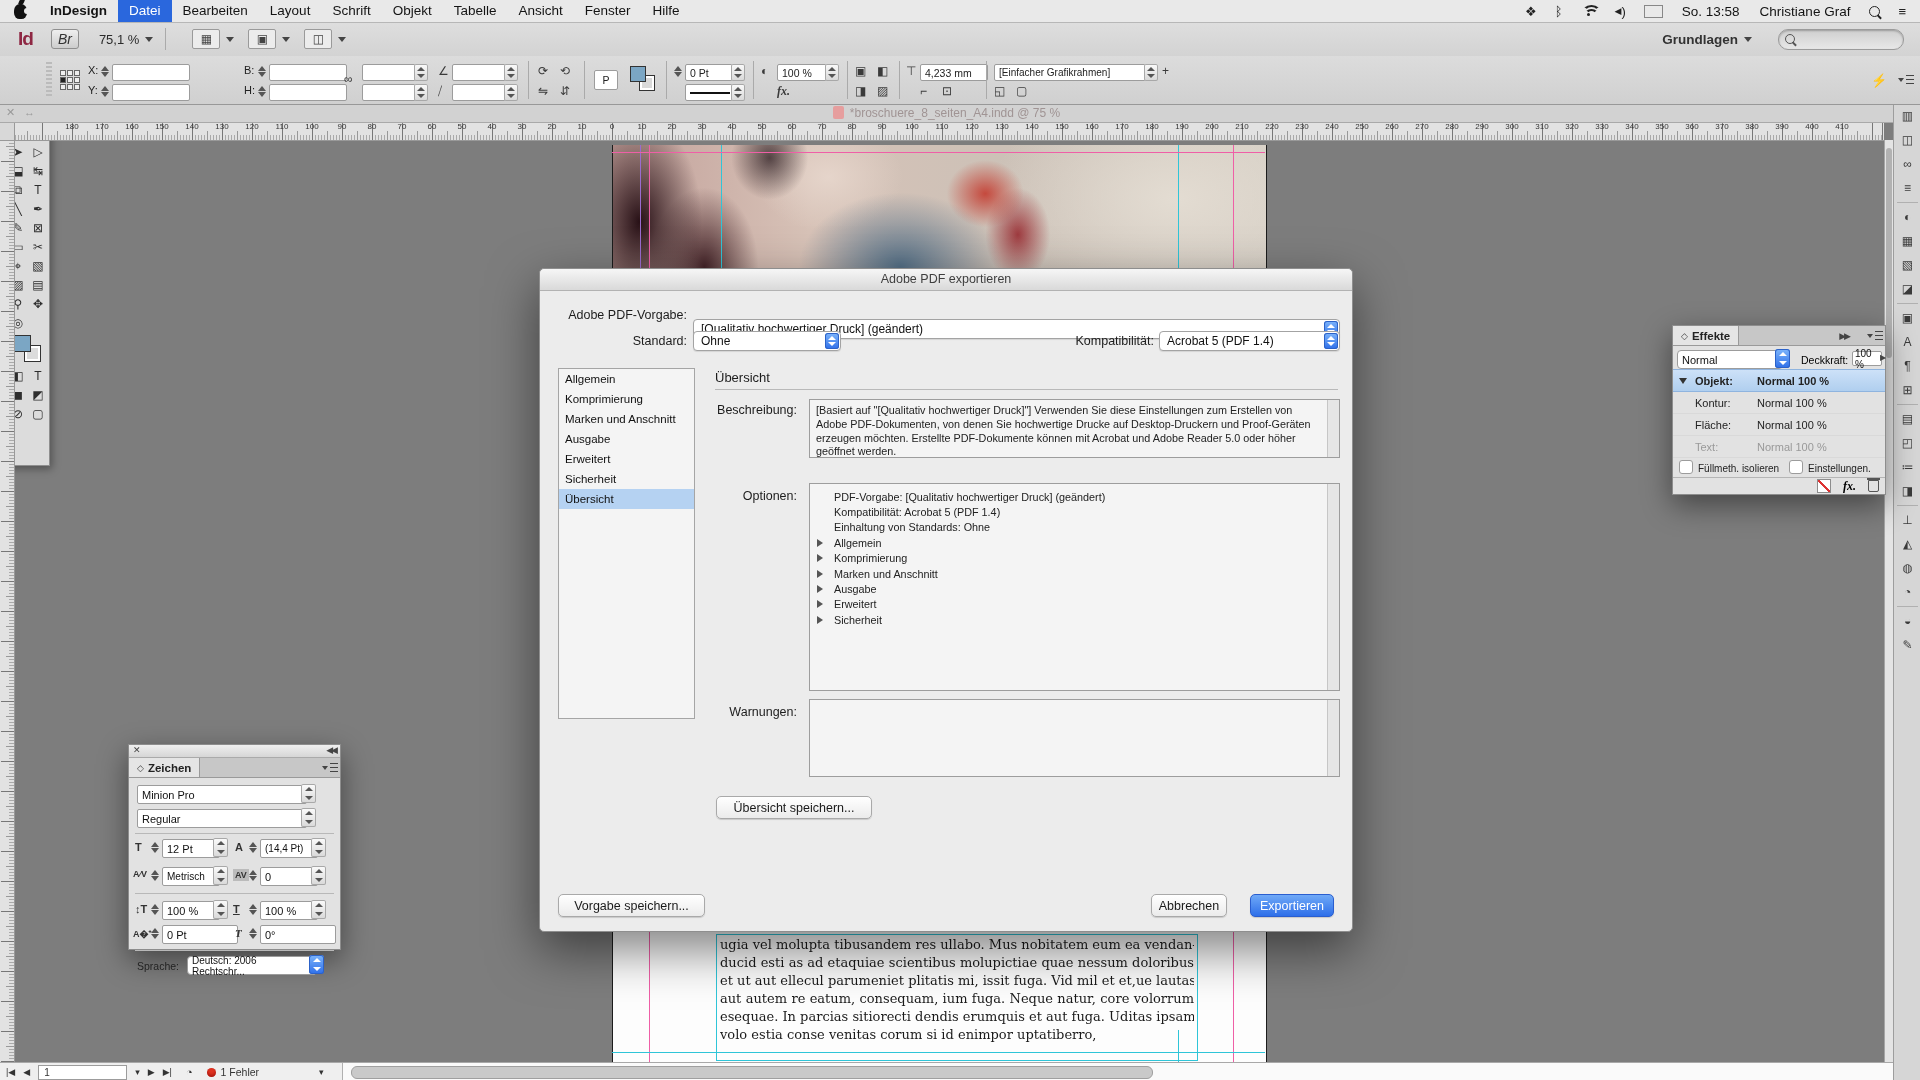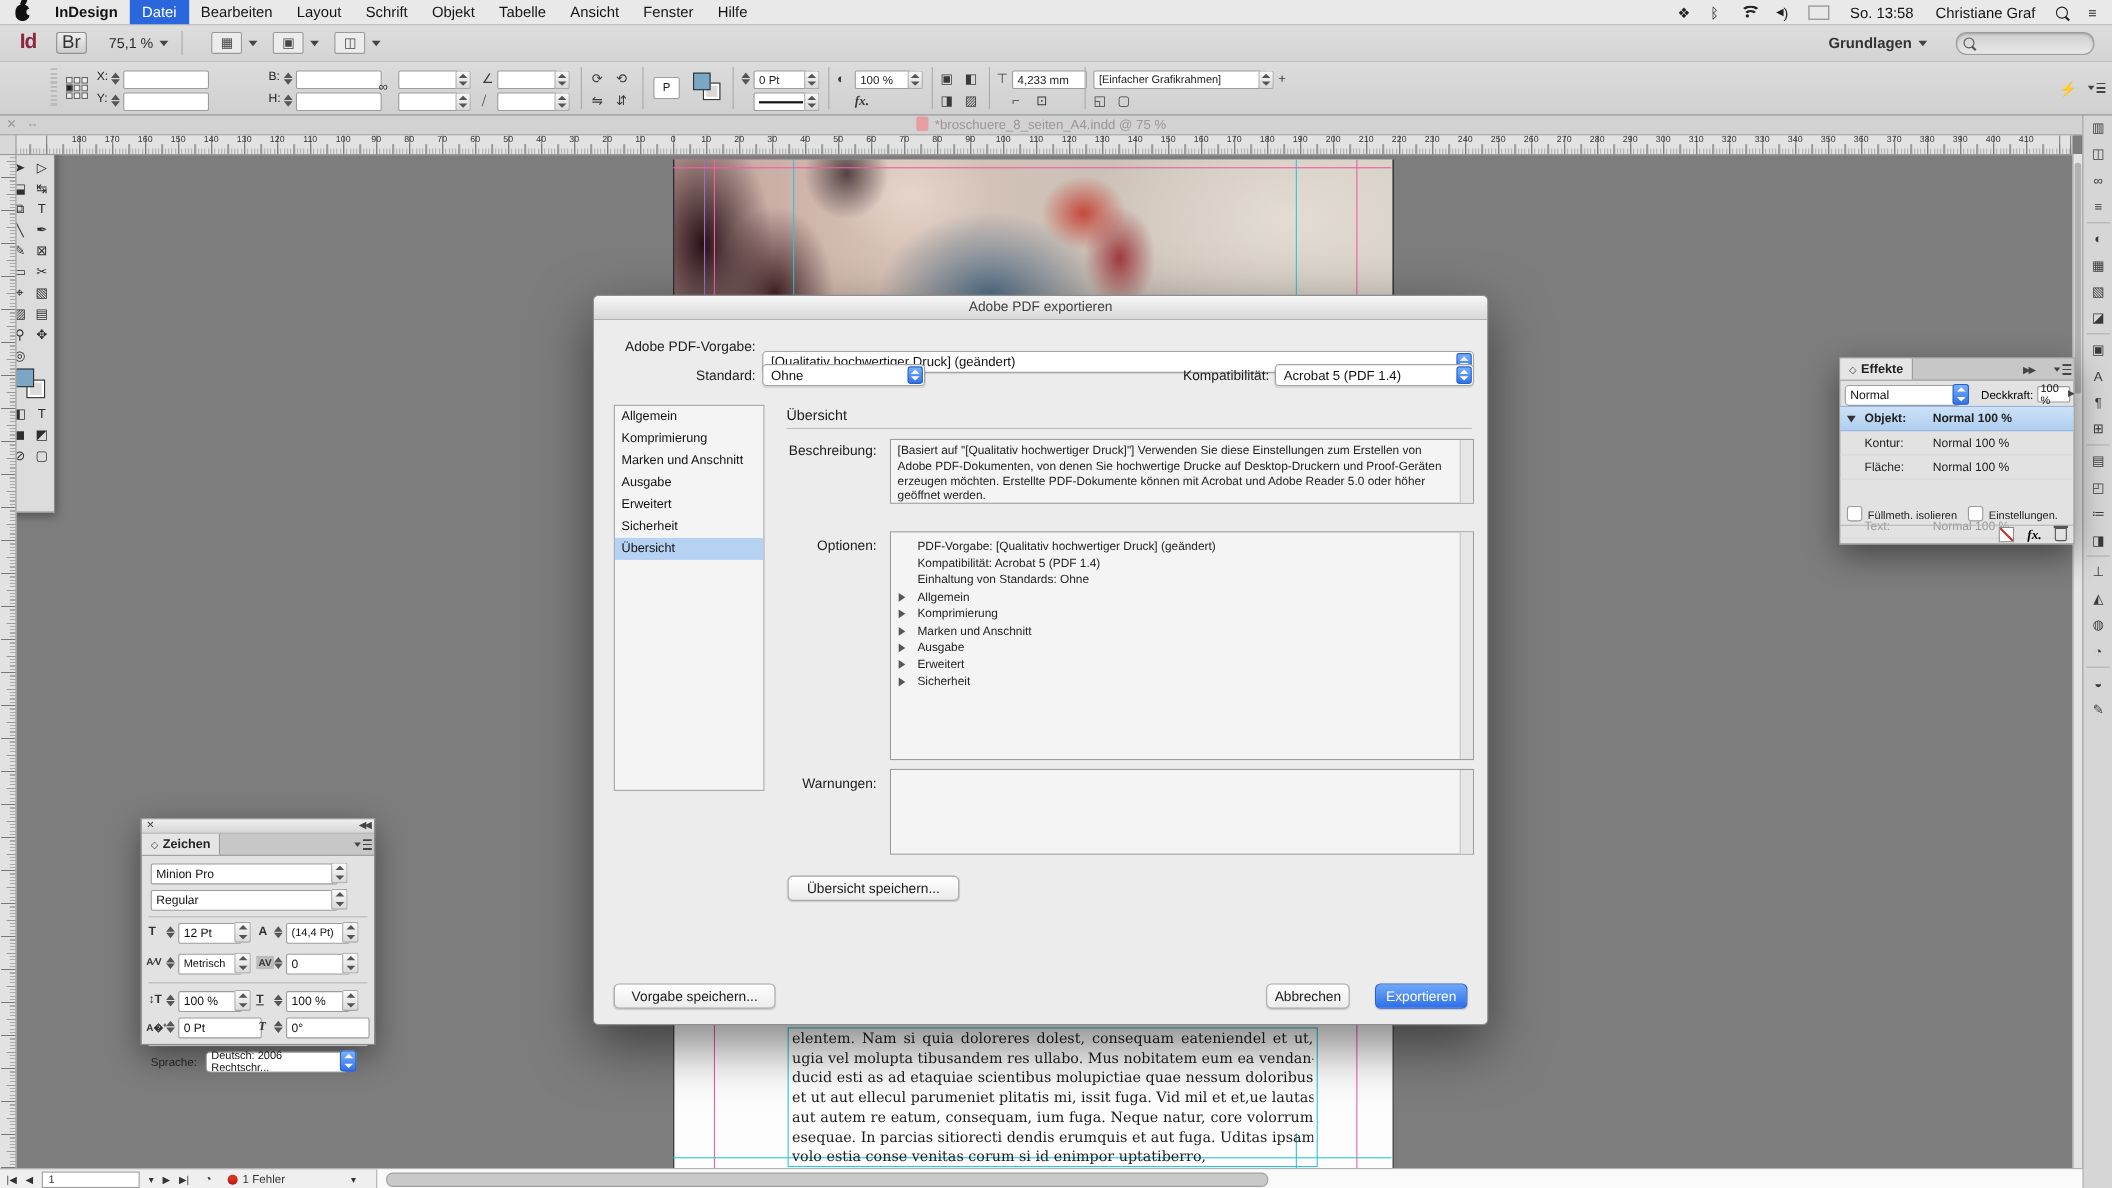--- a/index.html
+++ b/index.html
@@ -30,21 +30,21 @@
   .flag .f1{background:#111;} .flag .f2{background:#d22;} .flag .f3{background:#f2c500;}
   .mag{width:9px;height:9px;border:1.5px solid #222;border-radius:50%;position:relative;}
   .mag::after{content:"";position:absolute;width:5px;height:1.5px;background:#222;transform:rotate(45deg);left:7px;top:9px;}
   #clock,#user{margin:0 10px;}
 
   
   #appbar{position:absolute;left:0;top:22px;width:1920px;height:34px;background:linear-gradient(#dedede,#d3d3d3);
     border-bottom:1px solid #a5a5a5;display:flex;align-items:center;font-size:13px;color:#2b2b2b;z-index:80;}
   #id-logo{font-weight:bold;font-size:19px;color:#8e2743;margin:0 18px 0 18px;letter-spacing:-1px;}
   #br-btn{width:26px;height:18px;border:1px solid #8f8f8f;border-radius:3px;background:linear-gradient(#efefef,#cdcdcd);
-    font-size:17px;display:flex;align-items:center;justify-content:center;color:#333;margin-right:20px;}
+    font-size:14px;display:flex;align-items:center;justify-content:center;color:#333;margin-right:20px;font-style:italic;}
   .chev{width:0;height:0;border-left:4px solid transparent;border-right:4px solid transparent;border-top:5px solid #444;display:inline-block;margin-left:6px;}
   .vsep{width:1px;height:22px;background:#aaa;margin:0 12px;}
   .viewbtn{width:26px;height:18px;border:1px solid #9a9a9a;border-radius:2px;background:#ececec;margin-left:14px;
     display:flex;align-items:center;justify-content:center;font-size:12px;color:#444;}
   #workspace{margin-left:auto;display:flex;align-items:center;font-size:13.5px;font-weight:bold;color:#333;}
   #searchbox{width:118px;height:19px;border:1px solid #9b9b9b;border-radius:10px;background:linear-gradient(#cfcfcf,#e8e8e8);
     margin:0 16px 0 26px;display:flex;align-items:center;padding-left:6px;box-shadow:inset 0 1px 2px rgba(0,0,0,.25);}
   #searchbox .mag{width:8px;height:8px;border-color:#555;}
   #searchbox .mag::after{background:#555;left:6px;top:8px;}
   #searchbox input{border:0;background:transparent;outline:none;width:90px;font-size:11px;}
@@ -204,21 +204,21 @@
   #z-lang-label{position:absolute;font-size:10.5px;color:#222;}
 
   
   #effekte{left:1672px;top:325px;width:212px;height:168px;}
   #fx-rows{position:absolute;left:0;right:0;top:43px;}
   .fxrow{height:21px;display:flex;align-items:center;font-size:11px;color:#222;border-bottom:1px solid #d9d9d9;position:relative;}
   .fxrow .lab{position:absolute;left:22px;}
   .fxrow .val{position:absolute;left:84px;}
   .fxrow.selected{background:linear-gradient(#cde1f8,#b0cfef);border-top:1px solid #8fb4df;border-bottom:1px solid #8fb4df;font-weight:bold;}
   .fxrow.selected .tri{position:absolute;left:6px;top:8px;width:0;height:0;border-left:4px solid transparent;border-right:4px solid transparent;border-top:6px solid #333;}
-  .fxrow.disabled{color:#999;margin-top:32px;}
+  .fxrow.disabled{color:#999;}
   .fxcheck{width:12px;height:12px;background:#fff;border:1px solid #9c9c9c;border-radius:3px;display:inline-block;vertical-align:-2px;margin-right:5px;}
   #fx-footer{position:absolute;left:0;right:0;bottom:0;height:16px;border-top:1px solid #b5b5b5;display:flex;align-items:center;justify-content:flex-end;padding-right:6px;}
   #fx-clear{width:12px;height:12px;background:#fff;border:1px solid #8d8d8d;margin-right:12px;
     background-image:linear-gradient(45deg,transparent 45%,#d33 45%,#d33 58%,transparent 58%);}
   #fx-fx{font-family:"Liberation Serif",serif;font-style:italic;font-weight:bold;font-size:12px;margin-right:12px;}
   #fx-trash{width:9px;height:10px;border:1px solid #555;border-radius:0 0 2px 2px;position:relative;}
   #fx-trash::before{content:"";position:absolute;left:-2px;right:-2px;top:-3px;height:2px;background:#555;}
 </style>
 </head>
 <body>
@@ -486,21 +486,20 @@
     <span class="guide-v cyan" style="left:707px;top:5px;height:128px;"></span>
     <span class="guide-v cyan" style="left:1164px;top:5px;height:128px;"></span>
     <span class="guide-v pink" style="left:1219px;top:5px;height:128px;"></span>
     <span class="guide-h pink" style="left:598px;top:12px;width:653px;"></span>
 
     <span class="guide-v pink" style="left:635px;top:790px;height:132px;"></span>
     <span class="guide-v pink" style="left:1219px;top:790px;height:132px;"></span>
     <span class="guide-v cyan" style="left:1164px;top:890px;height:32px;"></span>
     <span class="guide-h cyan" style="left:598px;top:912px;width:653px;"></span>
     <div id="textframe">
-        <div class="docline">elentem. Nam si quia doloreres dolest, consequam eateniendel et ut,</div>
         <div class="docline">ugia vel molupta tibusandem res ullabo. Mus nobitatem eum ea vendan-</div>
         <div class="docline">ducid esti as ad etaquiae scientibus molupictiae quae nessum doloribus</div>
         <div class="docline">et ut aut ellecul parumeniet plitatis mi, issit fuga. Vid mil et et,ue lautas as</div>
         <div class="docline">aut autem re eatum, consequam, ium fuga. Neque natur, core volorrum</div>
         <div class="docline">esequae. In parcias sitiorecti dendis erumquis et aut fuga. Uditas ipsam</div>
         <div class="docline short">volo estia conse venitas corum si id enimpor uptatiberro,</div>
       </div>
   </div>
 
   <div id="toolbar">

